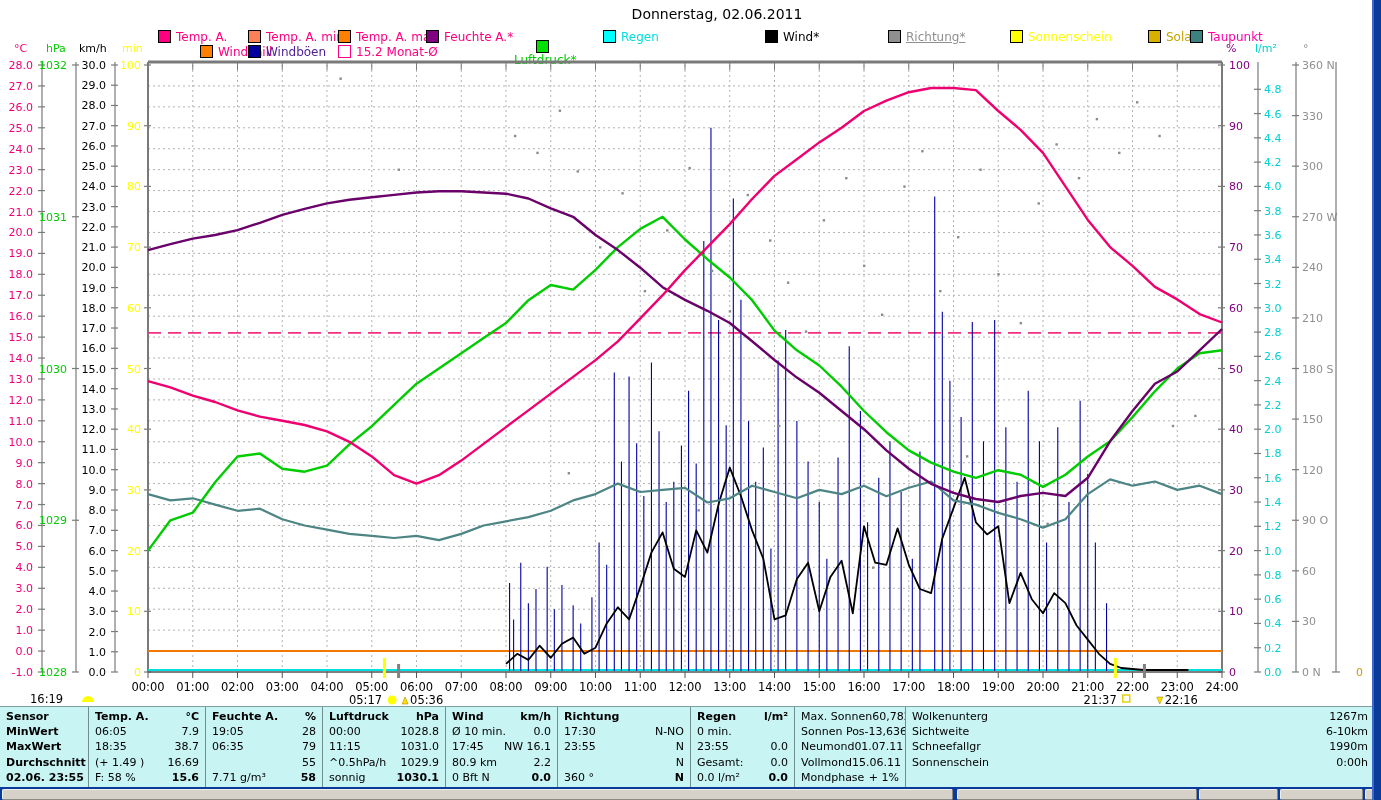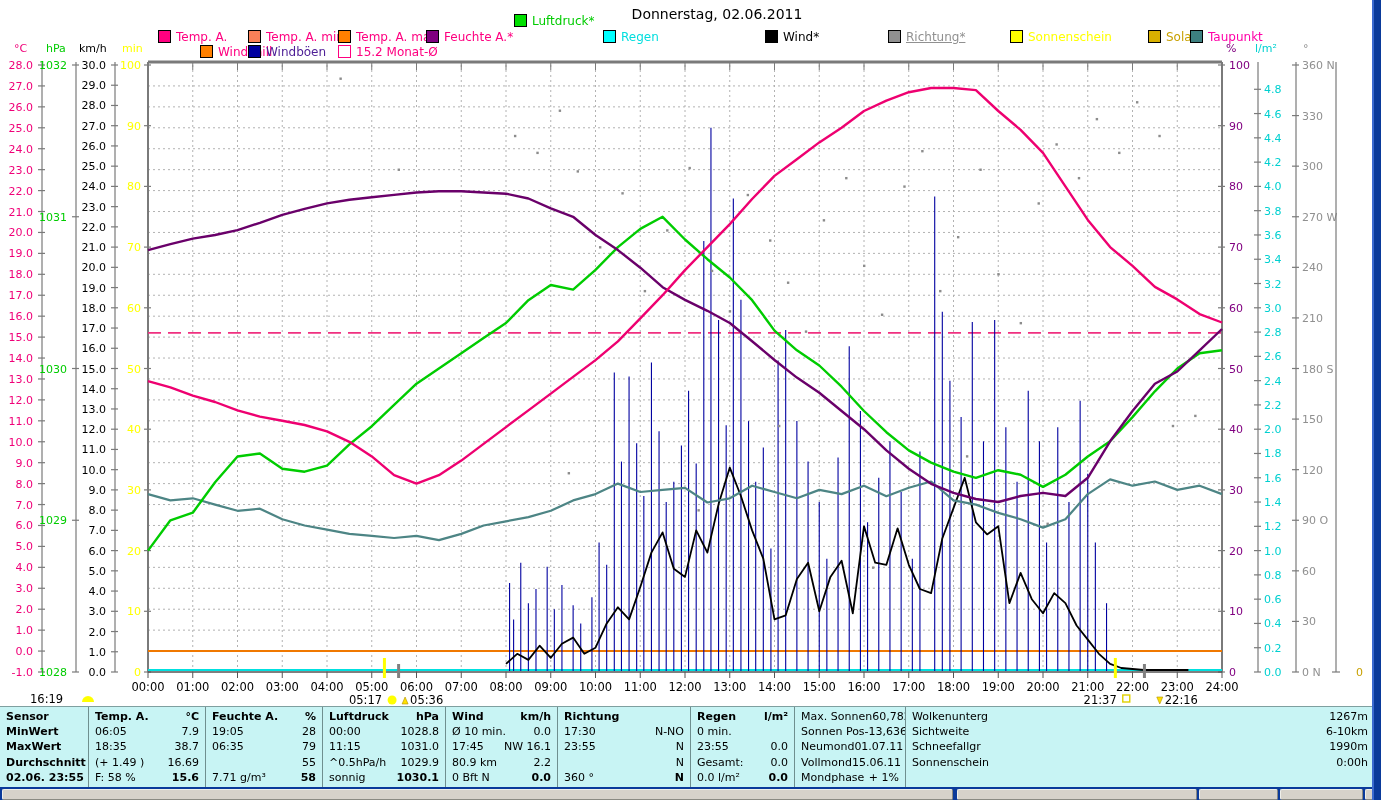--- a/index.html
+++ b/index.html
@@ -42,21 +42,21 @@
         <span style="color: rgb(255, 0, 128);">Temp. A. min</span>
       </div>
       <div class="legend-item" style="left: 338px; top: 30px;">
         <span class="sw" style="background: rgb(255, 128, 0);"></span>
         <span style="color: rgb(255, 0, 128);">Temp. A. max</span>
       </div>
       <div class="legend-item" style="left: 426px; top: 30px;">
         <span class="sw" style="background: rgb(128, 0, 128);"></span>
         <span style="color: rgb(255, 0, 128);">Feuchte A.*</span>
       </div>
-      <div class="legend-item" style="left: 514px; top: 14px;">
+      <div class="legend-item" style="left: 514px; top: 40px; flex-direction: column;">
         <span class="sw" style="background: rgb(0, 224, 0);"></span>
         <span style="color: rgb(0, 204, 0);">Luftdruck*</span>
       </div>
       <div class="legend-item" style="left: 603px; top: 30px;">
         <span class="sw" style="background: rgb(0, 255, 255);"></span>
         <span style="color: rgb(0, 222, 222);">Regen</span>
       </div>
       <div class="legend-item" style="left: 765px; top: 30px;">
         <span class="sw" style="background: rgb(0, 0, 0);"></span>
         <span style="color: rgb(0, 0, 0); text-align: right;">Wind*</span>

